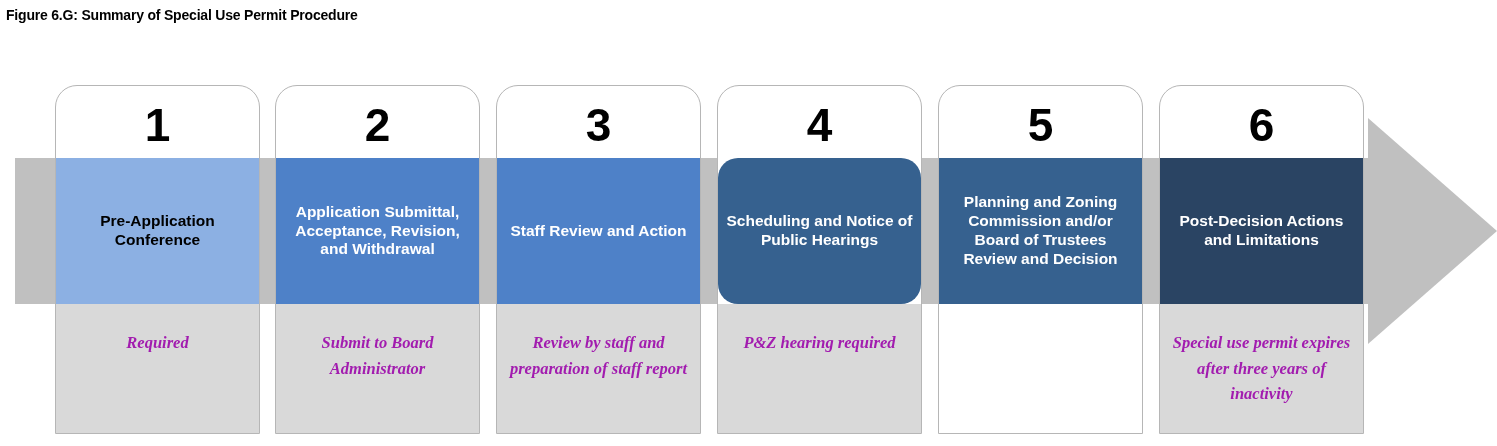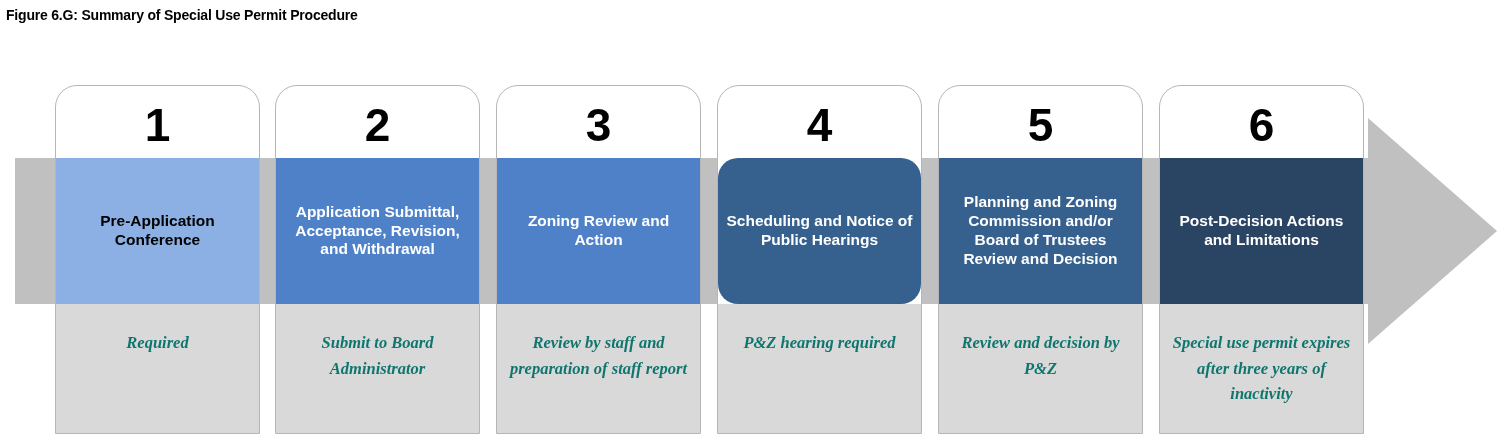--- a/index.html
+++ b/index.html
@@ -112,21 +112,21 @@
   .step-caption-text {
     width: 100%;
     padding: 26px 10px 0 10px;
     box-sizing: border-box;
     text-align: center;
     font-family: "Liberation Serif", serif;
     font-style: italic;
     font-weight: bold;
     font-size: 16.5px;
     line-height: 1.55;
-    color: #0f766e;
+    color: #a21caf;
   }
 </style>
 </head>
 <body>
 
 <div id="figure-title">Figure 6.G: Summary of Special Use Permit Procedure</div>
 
 <div id="arrow-band"></div>
 <div id="arrow-head"></div>
 
@@ -145,43 +145,40 @@
       <div class="step-band" style="background: rgb(78, 129, 200);">
         <div class="step-band-label">Application Submittal, Acceptance, Revision, and Withdrawal</div>
       </div>
       <div class="step-caption">
         <div class="step-caption-text">Submit to Board Administrator</div>
       </div>
     </div>
     <div class="step-card" style="left: 496px;">
       <div class="step-number">3</div>
       <div class="step-band" style="background: rgb(78, 129, 200);">
-        <div class="step-band-label">Zoning Review and Action</div>
+        <div class="step-band-label">Staff Review and Action</div>
       </div>
       <div class="step-caption">
         <div class="step-caption-text">Review by staff and preparation of staff report</div>
       </div>
     </div>
     <div class="step-card" style="left: 717px;">
       <div class="step-number">4</div>
       <div class="step-band" style="background: rgb(54, 97, 143); border-radius: 20px;">
         <div class="step-band-label">Scheduling and Notice of Public Hearings</div>
       </div>
       <div class="step-caption">
         <div class="step-caption-text">P&amp;Z hearing required</div>
       </div>
     </div>
     <div class="step-card" style="left: 938px;">
       <div class="step-number">5</div>
       <div class="step-band" style="background: rgb(54, 97, 143);">
         <div class="step-band-label">Planning and Zoning Commission and/or Board of Trustees Review and Decision</div>
       </div>
-      <div class="step-caption">
-        <div class="step-caption-text">Review and decision by P&amp;Z</div>
-      </div>
     </div>
     <div class="step-card" style="left: 1159px;">
       <div class="step-number">6</div>
       <div class="step-band" style="background: rgb(42, 68, 99);">
         <div class="step-band-label">Post-Decision Actions and Limitations</div>
       </div>
       <div class="step-caption">
         <div class="step-caption-text">Special use permit expires after three years of inactivity</div>
       </div>
     </div>

